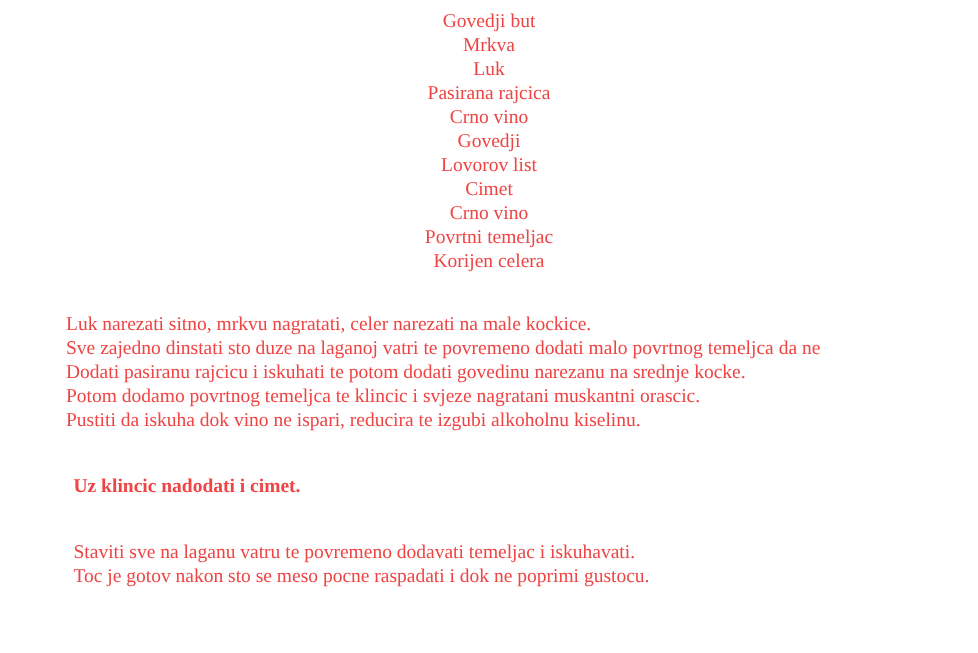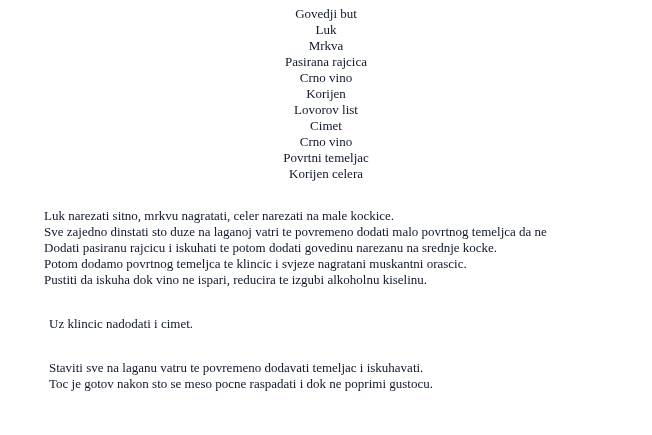--- a/index.html
+++ b/index.html
@@ -12,51 +12,51 @@
     height: 435px;
     overflow: hidden;
   }
   .page {
     width: 652px;
     height: 435px;
     overflow: hidden;
     font-family: "Liberation Serif", "DejaVu Serif", serif;
     font-size: 13px;
     line-height: 16px;
-    color: #0f172a;
+    color: #ef4444;
     background: #ffffff;
   }
   .ingredients {
     padding-top: 6px;
     text-align: center;
   }
   .para {
     margin-left: 49px;
     margin-right: 8px;
     text-align: left;
   }
   .para-1 { margin-top: 26px; margin-left: 44px; }
-  .para-2 { margin-top: 28px; }
+  .para-2 { margin-top: 28px; font-weight: bold; }
   .para-3 { margin-top: 28px; }
   .line {
     white-space: nowrap;
   }
 </style>
 </head>
 <body>
 
 <div class="page">
 
   <div class="ingredients">
       <div class="line">Govedji but</div>
+      <div class="line">Mrkva</div>
       <div class="line">Luk</div>
-      <div class="line">Mrkva</div>
       <div class="line">Pasirana rajcica</div>
       <div class="line">Crno vino</div>
-      <div class="line">Korijen</div>
+      <div class="line">Govedji</div>
       <div class="line">Lovorov list</div>
       <div class="line">Cimet</div>
       <div class="line">Crno vino</div>
       <div class="line">Povrtni temeljac</div>
       <div class="line">Korijen celera</div>
     </div>
 
   <div class="para para-1">
       <div class="line">Luk narezati sitno, mrkvu nagratati, celer narezati na male kockice.</div>
       <div class="line">Sve zajedno dinstati sto duze na laganoj vatri te povremeno dodati malo povrtnog temeljca da ne</div>

